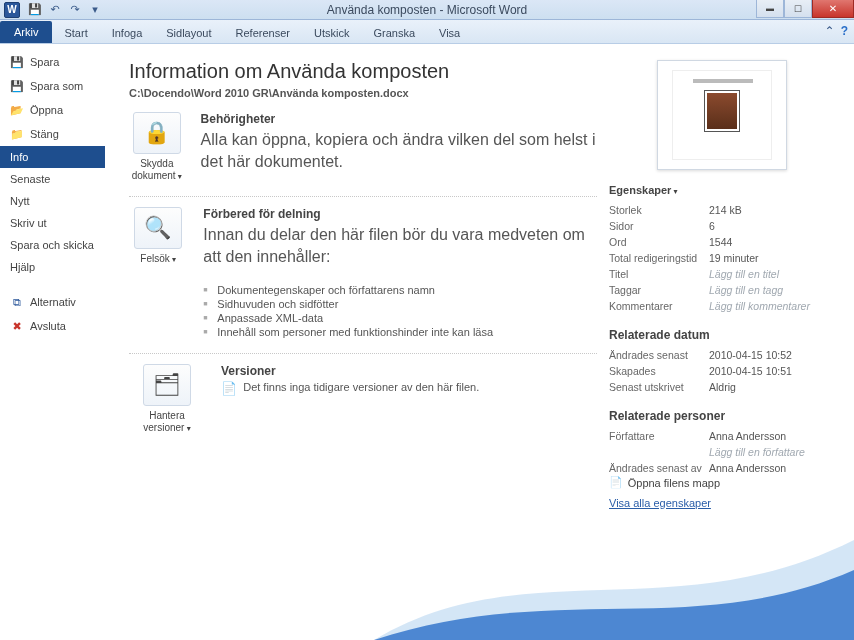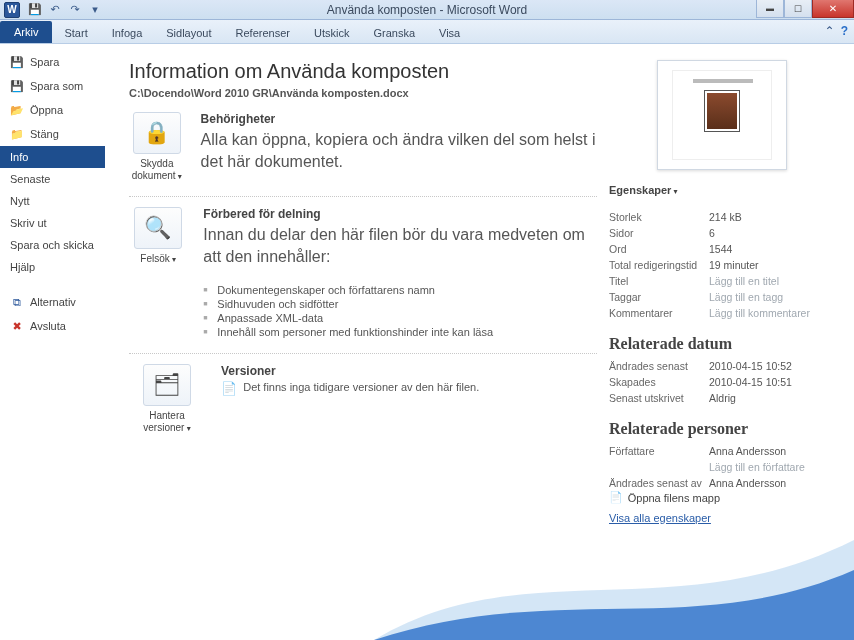--- a/index.html
+++ b/index.html
@@ -60,27 +60,27 @@
   .sec-body li::before { content:"■"; position:absolute; left:0; font-size:7px; color:#aaa; top:3px;}
   .ver-line { display:flex; gap:6px; align-items:flex-start; font-size:11px; color:#555;}
   .ver-line .vicon { color:#2b579a; font-size:13px;}
 
   
   .thumb { width:130px; height:110px; margin:0 auto 14px; background:#fff; border:1px solid #d0d8e2; box-shadow:0 1px 3px rgba(0,0,0,.15); display:flex; align-items:center; justify-content:center;}
   .thumb-inner { width:100px; height:90px; background:#fff; border:1px solid #eee; position:relative;}
   .thumb-inner .patch { position:absolute; left:32px; top:20px; width:34px; height:40px; background:linear-gradient(#8b4a2e,#5a2f1a); border:2px solid #fff; box-shadow:0 0 0 1px #555;}
   .thumb-inner .line { position:absolute; left:20px; top:8px; width:60px; height:4px; background:#bbb;}
 
-  .proph { font-size:11px; font-weight:bold; color:#444; margin-bottom:13px;}
+  .proph { font-size:11px; font-weight:bold; color:#444; margin-bottom:6px;}
   .proph .arrow::after { content:" ▾"; font-size:8px; font-weight:normal;}
   .prop-table { width:100%; font-size:10.5px; color:#555; border-spacing:0;}
   .prop-table td { padding:2px 0; vertical-align:top;}
   .prop-table td:first-child { color:#666; width:100px;}
-  .placeholder { color:#a0a8b0;}
-  .subh { font-size:16px; font-weight:bold; color:#444; margin:14px 0 5px;font-family:Liberation Serif, serif;}
+  .placeholder { color:#a0a8b0;font-style:italic;}
+  .subh { font-size:12px; font-weight:bold; color:#444; margin:14px 0 5px;}
   .file-link { display:flex; align-items:center; gap:5px; font-size:11px; color:#444; cursor:pointer; margin-bottom:8px;}
   .file-link .ficon { color:#caa23a;}
   .all-props { font-size:11px; color:#2a5da8; text-decoration:underline; cursor:pointer;}
 
   
   .wave { position:absolute; right:0; bottom:0; width:480px; height:120px; pointer-events:none; overflow:hidden;}
   .wave svg { width:100%; height:100%;}
 </style>
 </head>
 <body>

